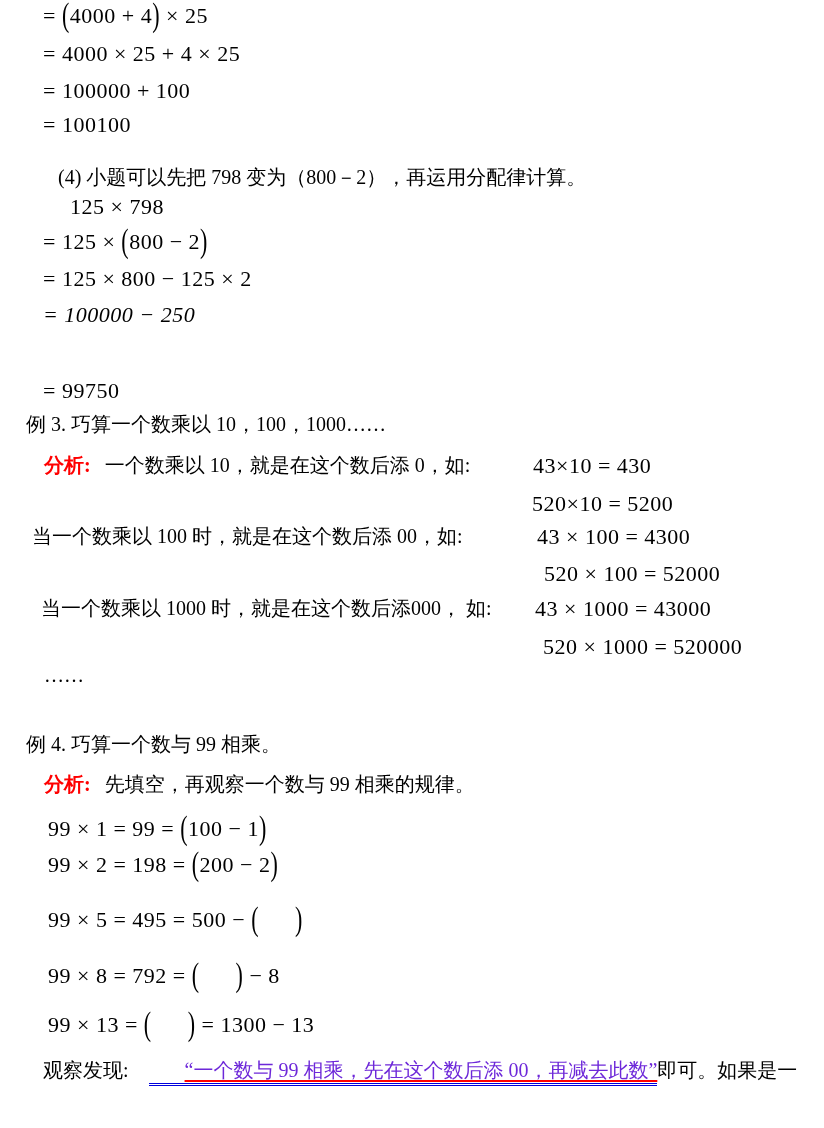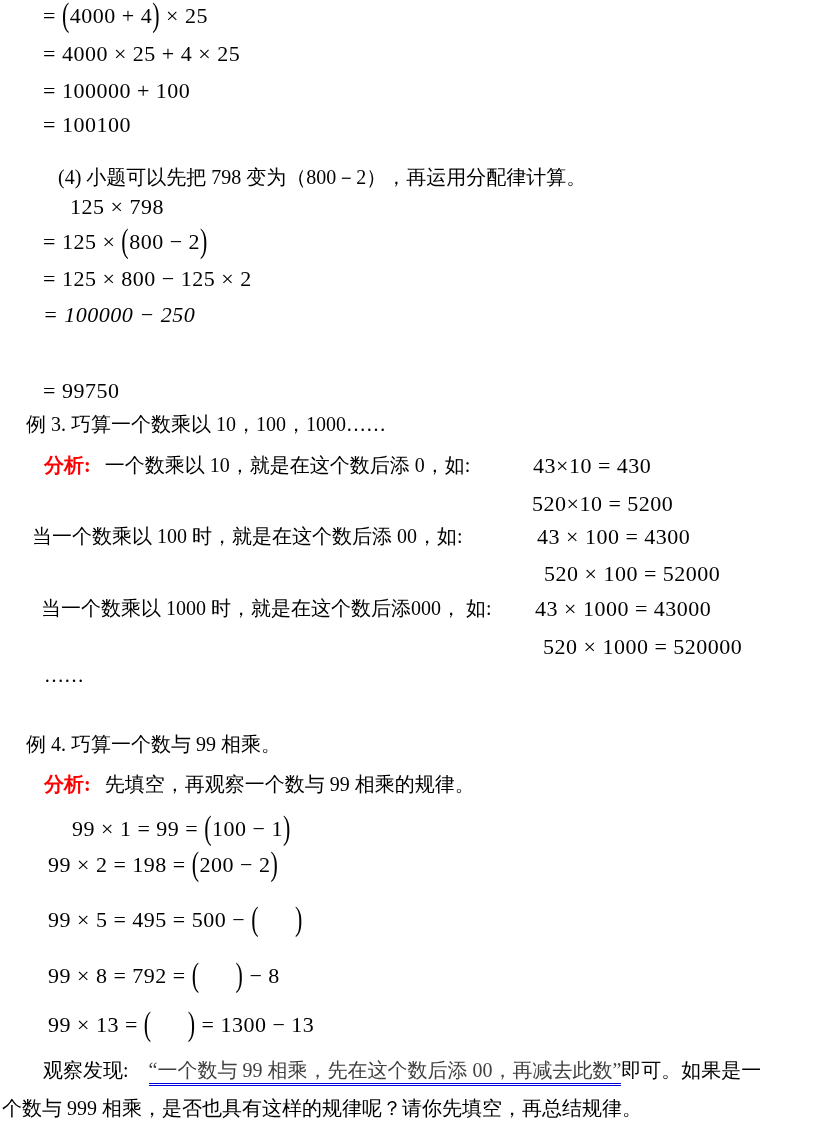--- a/index.html
+++ b/index.html
@@ -10,22 +10,22 @@
   }
   .abs { position:absolute; }
   .cn   { font-size:20px; line-height:27px; }
   .math { font-size:22px; line-height:27px; white-space:pre; letter-spacing:0.5px; }
   .red-label { color:#ff0000; font-weight:bold; margin-right:14px; }
   .row { left:0; width:692px; padding-left:44px; box-sizing:border-box; }
   .eqcol { position:absolute; top:0; }
   .bp { display:inline-block; transform:scaleY(1.55); transform-origin:50% 55%; }
   .quote-wrap { border-bottom:3px double #0000dd; padding-bottom:2px; margin-left:20px; }
   .quote {
-    color:#404040;
-    text-decoration-color:#ff0000; text-underline-offset:3px;
+    color:#6d28d9;
+    text-decoration:underline; text-decoration-color:#ff0000; text-underline-offset:3px;margin-left:36px;
   }
 </style>
 </head>
 <body>
 
 <div class="page">
 
   <div class="abs math" style="top:2px;   left:43px;">= <span class="bp">(</span>4000 + 4<span class="bp">)</span> × 25</div>
   <div class="abs math" style="top:40px;  left:43px;">= 4000 × 25 + 4 × 25</div>
   <div class="abs math" style="top:77px;  left:43px;">= 100000 + 100</div>
@@ -62,24 +62,23 @@
   <div class="abs cn row" style="top:633px;">
     <span class="eqcol math" style="left:543px;">520 × 1000 = 520000</span>
   </div>
   <div class="abs cn" style="top:662px; left:44px;">……</div>
 
   <div class="abs cn" style="top:731px; left:26px;">例 4. 巧算一个数与 99 相乘。</div>
   <div class="abs cn" style="top:771px; left:44px;">
     <span class="red-label">分析:</span><span>先填空，再观察一个数与 99 相乘的规律。</span>
   </div>
 
-  <div class="abs math" style="top:815px;  left:48px;margin-left:24px;">99 × 1 = 99 = <span class="bp">(</span>100 − 1<span class="bp">)</span></div>
+  <div class="abs math" style="top:815px;  left:48px;">99 × 1 = 99 = <span class="bp">(</span>100 − 1<span class="bp">)</span></div>
   <div class="abs math" style="top:851px;  left:48px;">99 × 2 = 198 = <span class="bp">(</span>200 − 2<span class="bp">)</span></div>
   <div class="abs math" style="top:906px;  left:48px;">99 × 5 = 495 = 500 − <span class="bp">(</span>      <span class="bp">)</span></div>
   <div class="abs math" style="top:962px;  left:48px;">99 × 8 = 792 = <span class="bp">(</span>      <span class="bp">)</span> − 8</div>
   <div class="abs math" style="top:1011px; left:48px;">99 × 13 = <span class="bp">(</span>      <span class="bp">)</span> = 1300 − 13</div>
 
   <div class="abs cn" style="top:1057px; left:43px;">
     <span>观察发现:</span><span class="quote-wrap"><span class="quote">“一个数与 99 相乘，先在这个数后添 00，再减去此数”</span></span><span>即可。如果是一</span>
   </div>
-  <div class="abs cn" style="top:1095px; left:2px;">个数与 999 相乘，是否也具有这样的规律呢？请你先填空，再总结规律。</div>
 
 </div>
 
 </body></html>

